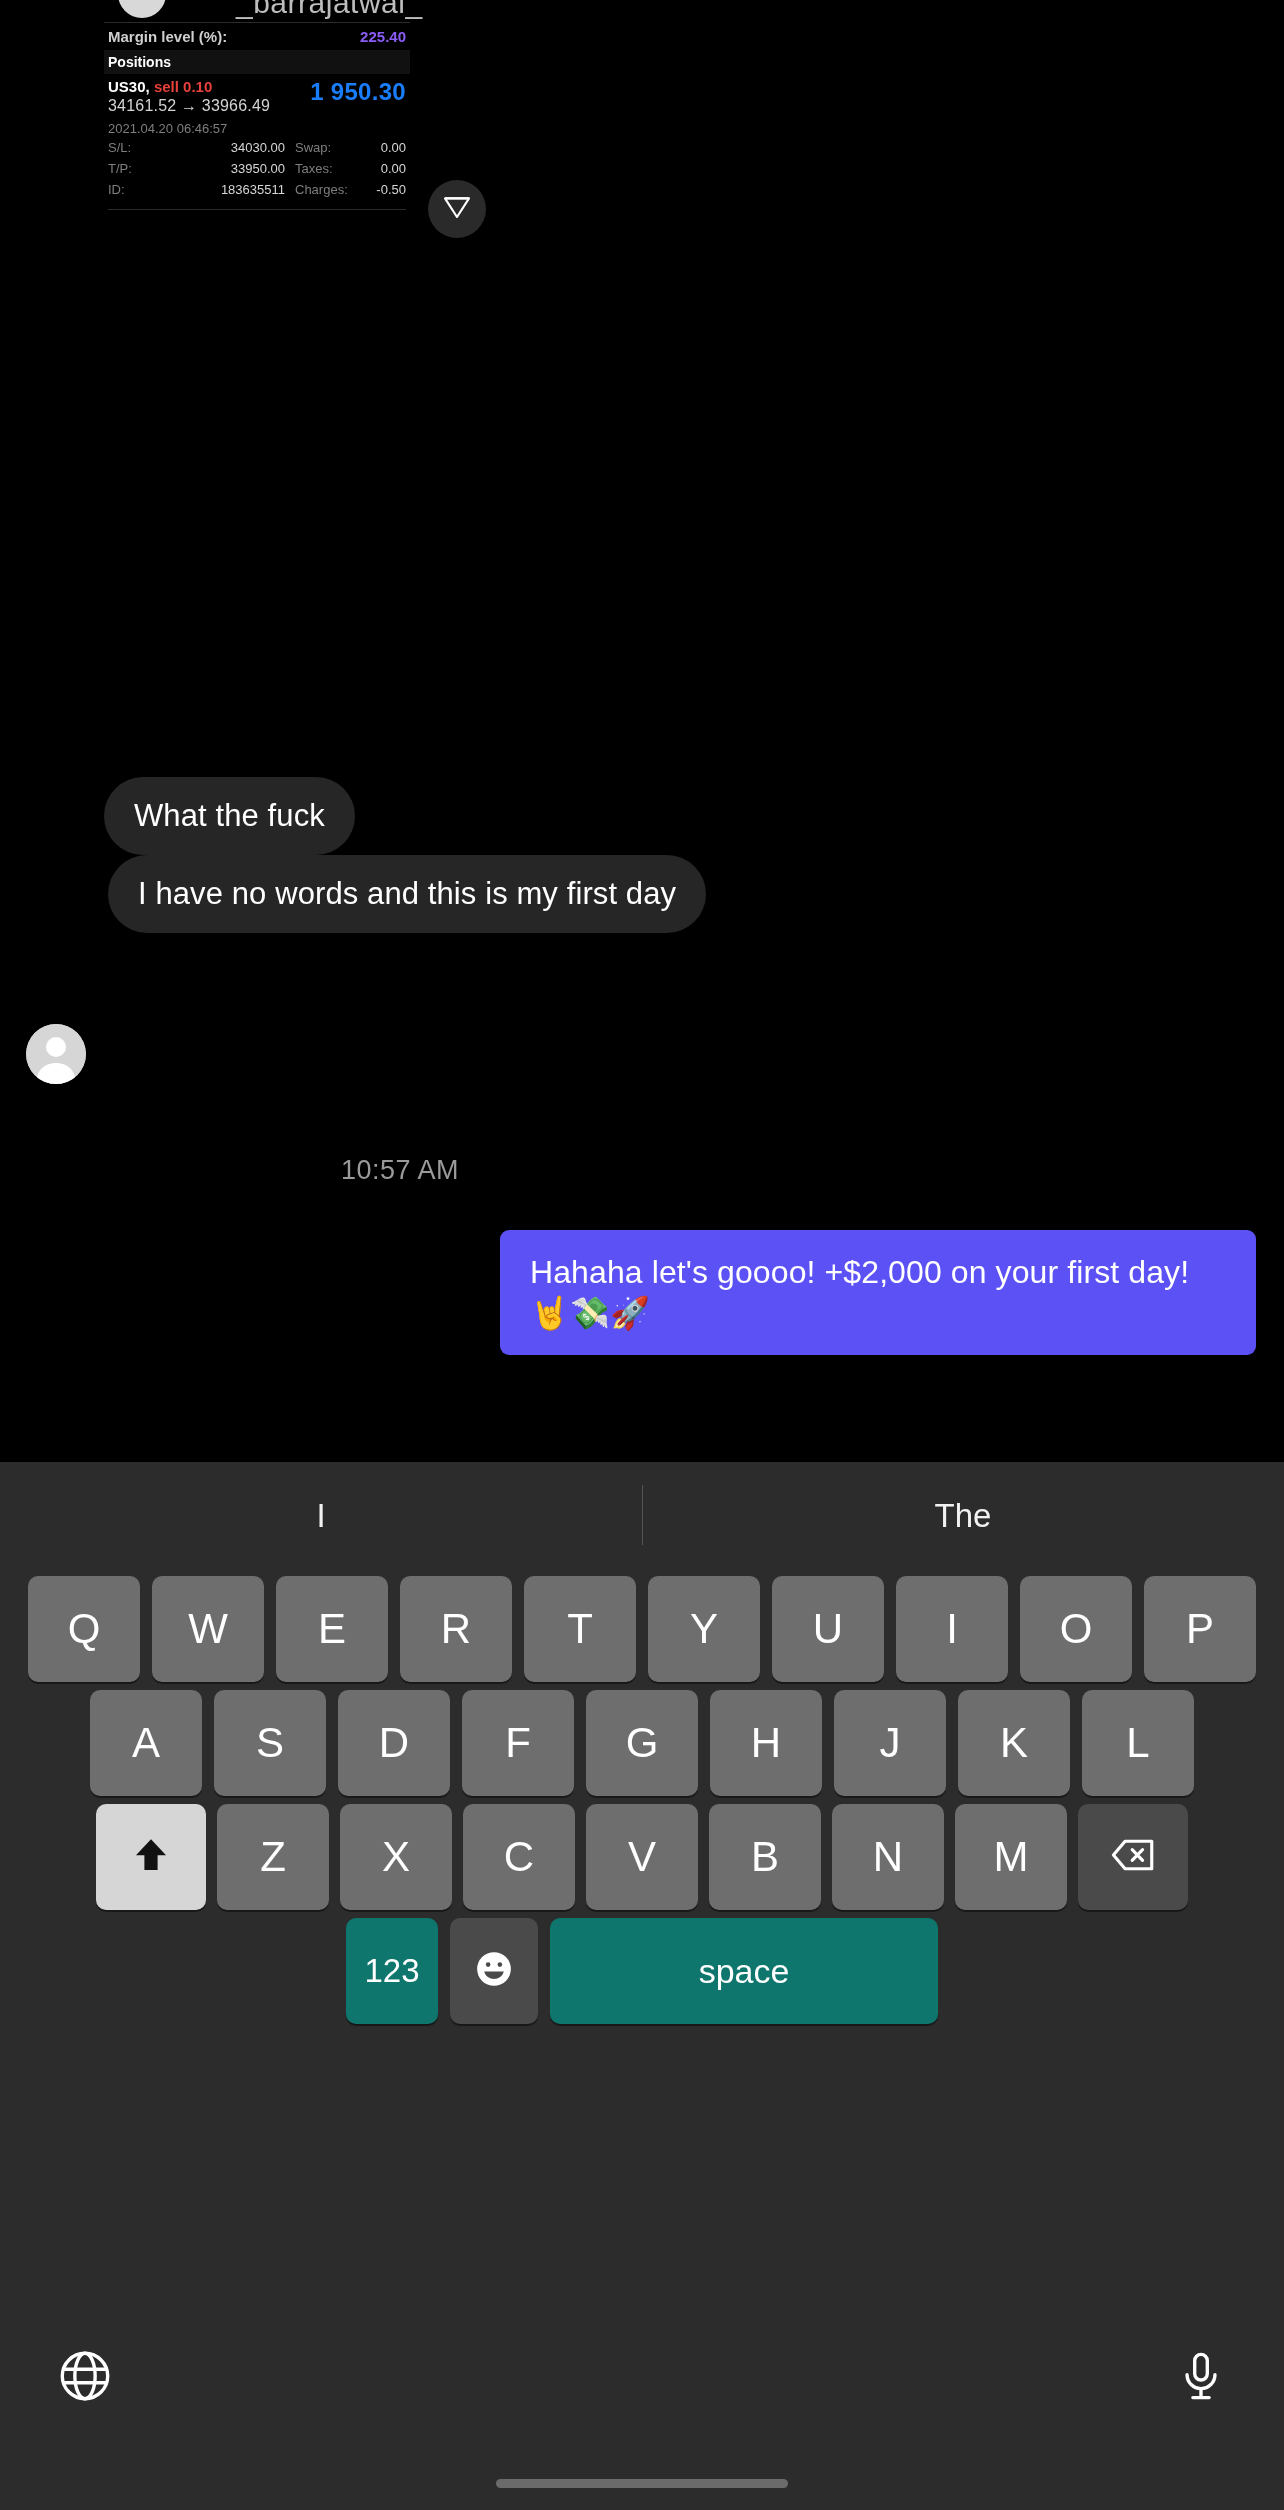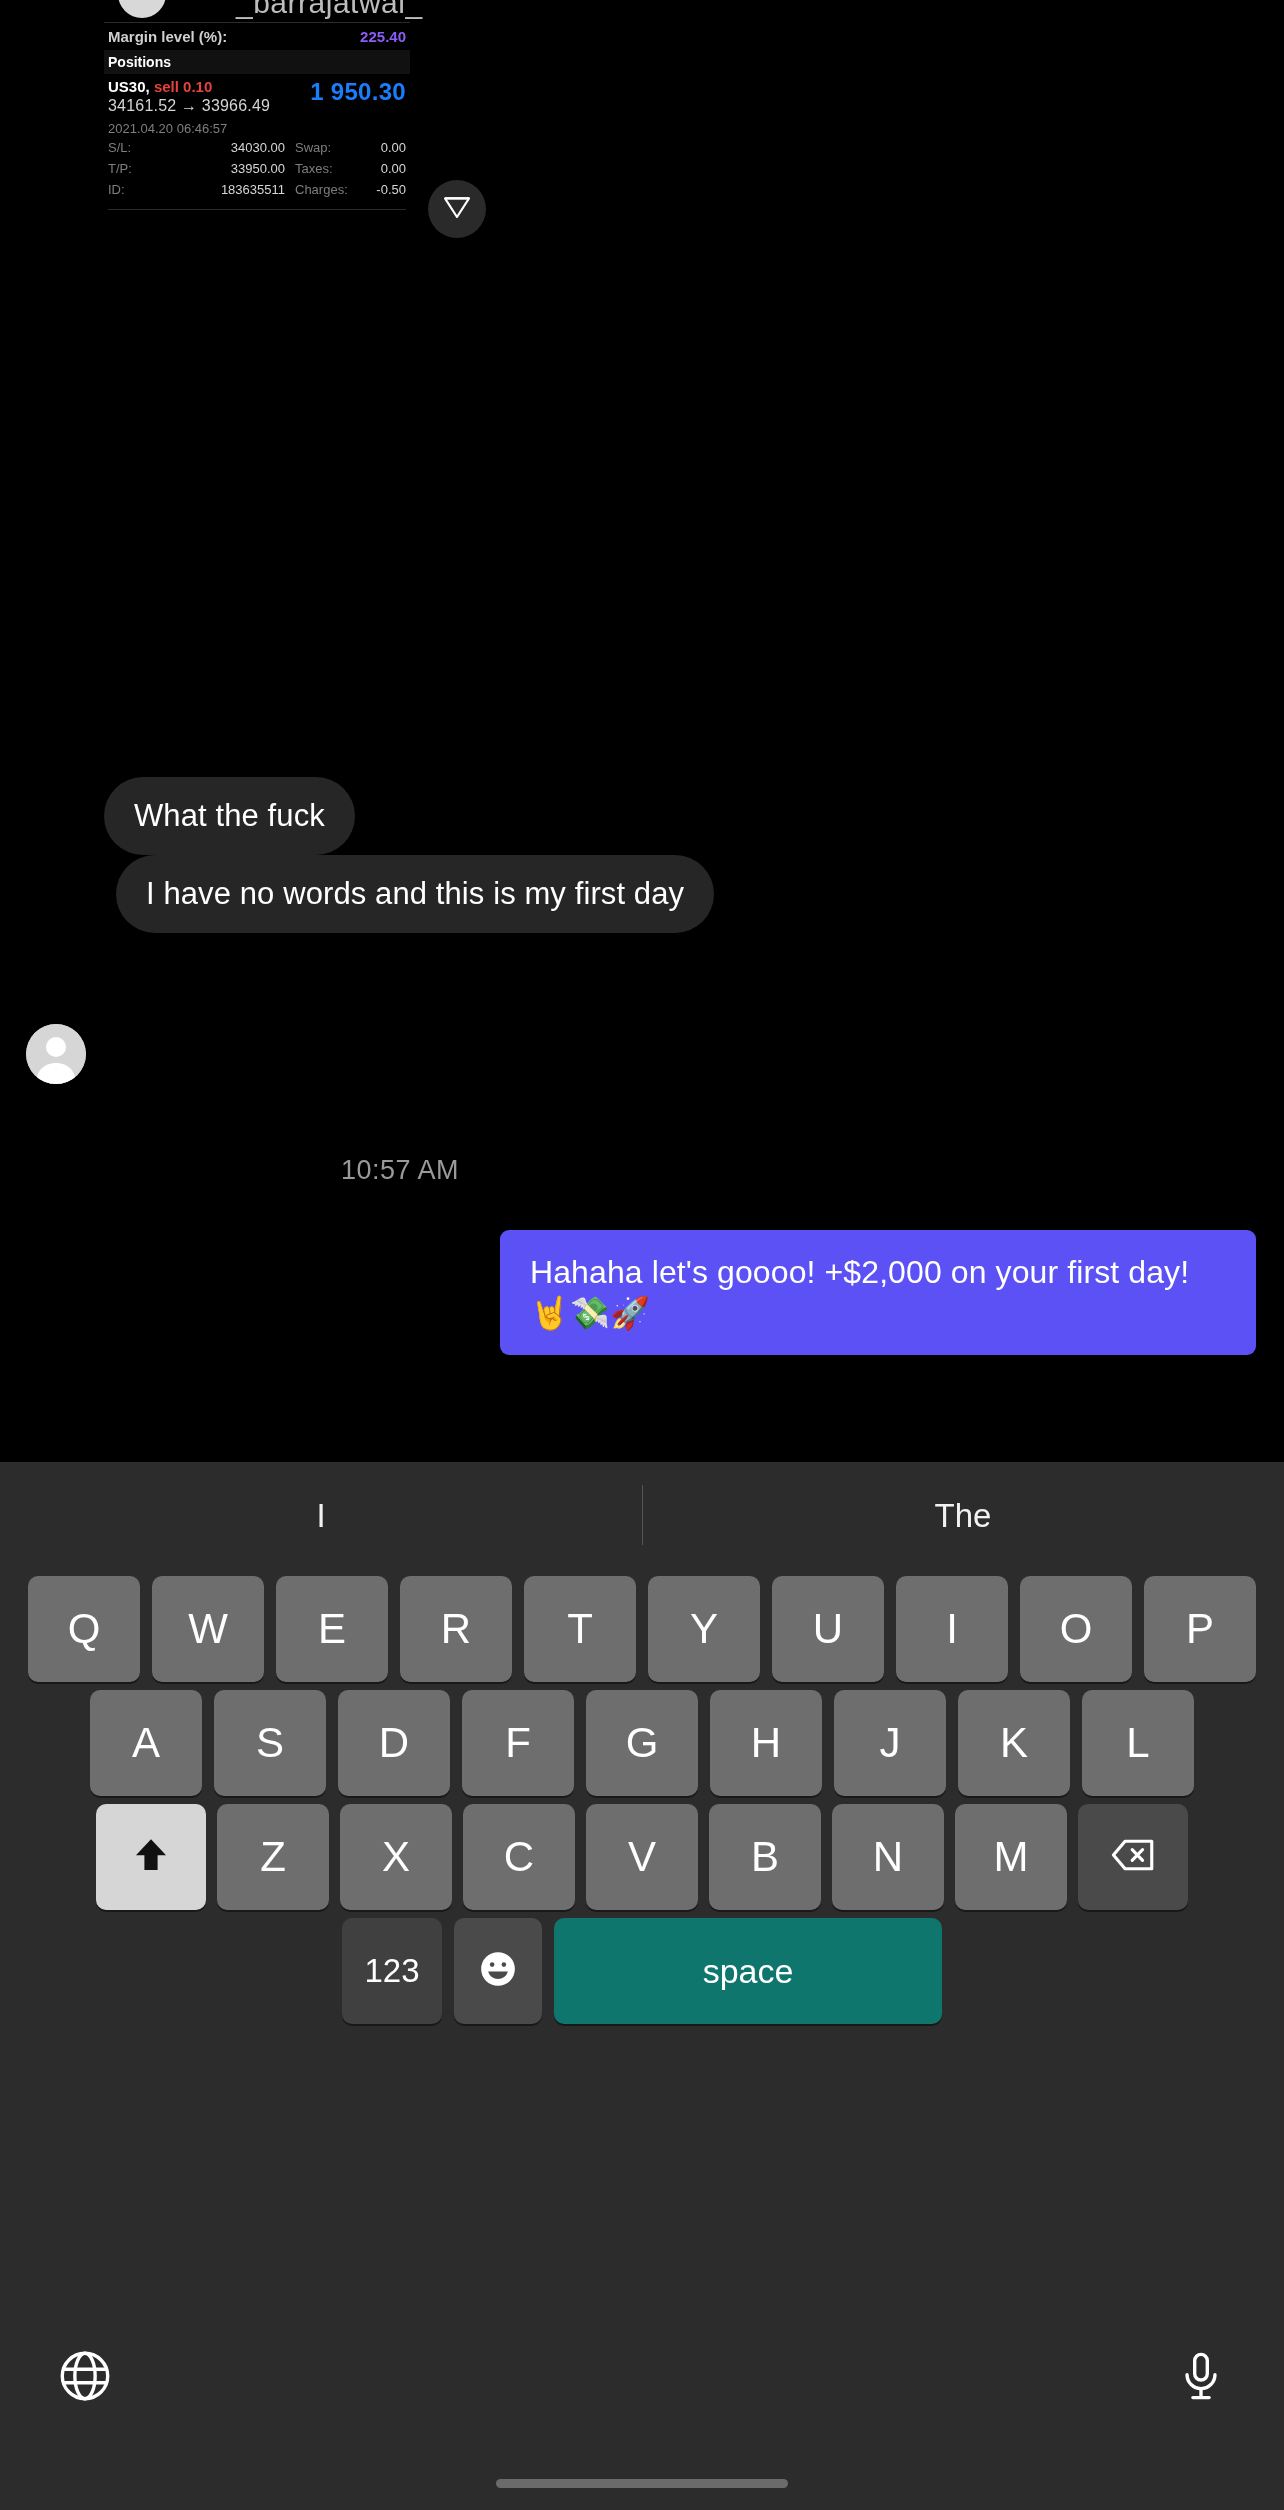--- a/index.html
+++ b/index.html
@@ -81,21 +81,21 @@
     display:flex; align-items:center; justify-content:center;
   }
 
   
   .bubble-in {
     position:absolute; background:#262626; color:#fff;
     border-radius:44px; padding:20px 30px;
     font-size:31px; line-height:1.22; letter-spacing:.1px;
   }
   #bubble-in-1 { left:104px; top:777px; }
-  #bubble-in-2 { left:116px; top:855px; }
+  #bubble-in-2 { left:108px; top:855px; }
 
   #avatar-in {
     position:absolute; left:26px; top:1024px;
     width:60px; height:60px; border-radius:50%;
     background:#d6d6d6;
     display:flex; align-items:flex-end; justify-content:center;
     overflow:hidden;
   }
 
   #timestamp {
@@ -150,21 +150,21 @@
     display:flex; align-items:center; justify-content:center;
     box-shadow:0 2px 0 rgba(0,0,0,.45);
   }
   #backspace-key {
     width:110px; background:#4a4a4a; border-radius:10px; height:100%;
     display:flex; align-items:center; justify-content:center;
     box-shadow:0 2px 0 rgba(0,0,0,.45);
   }
   #krow3 { gap:11px; }
   #num-key {
-    width:100px; background:#404040; border-radius:10px; height:100%;
+    width:92px; background:#0f766e; border-radius:10px; height:100%;
     display:flex; align-items:center; justify-content:center;
     color:#fff; font-size:33px;
     box-shadow:0 2px 0 rgba(0,0,0,.45);
   }
   #emoji-key {
     width:88px; background:#4a4a4a; border-radius:10px; height:100%;
     display:flex; align-items:center; justify-content:center;
     box-shadow:0 2px 0 rgba(0,0,0,.45);
   }
   #space-key {

